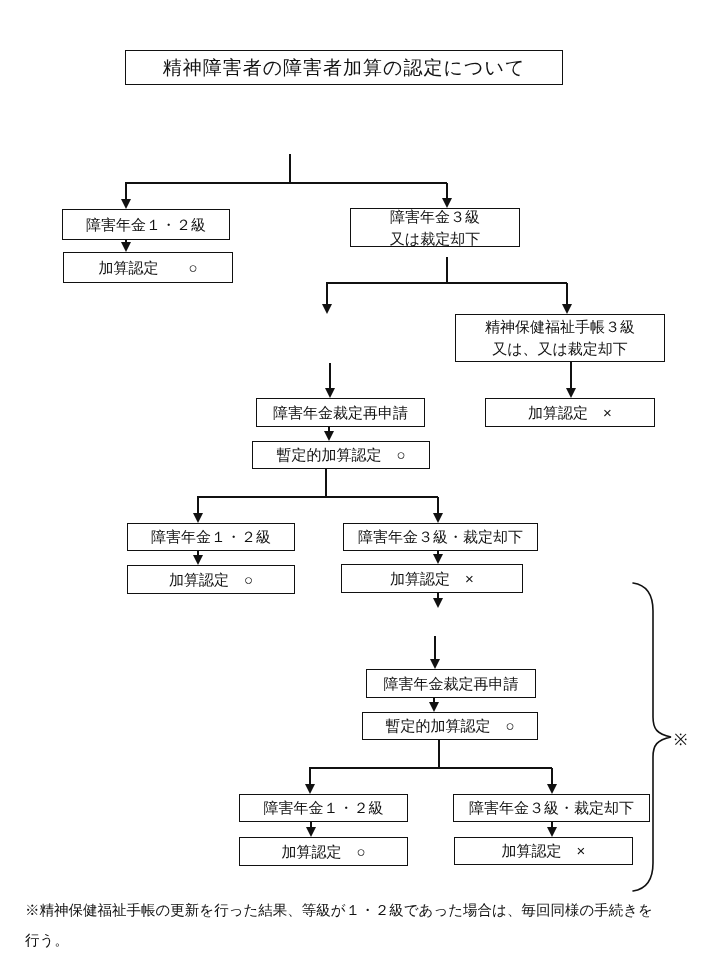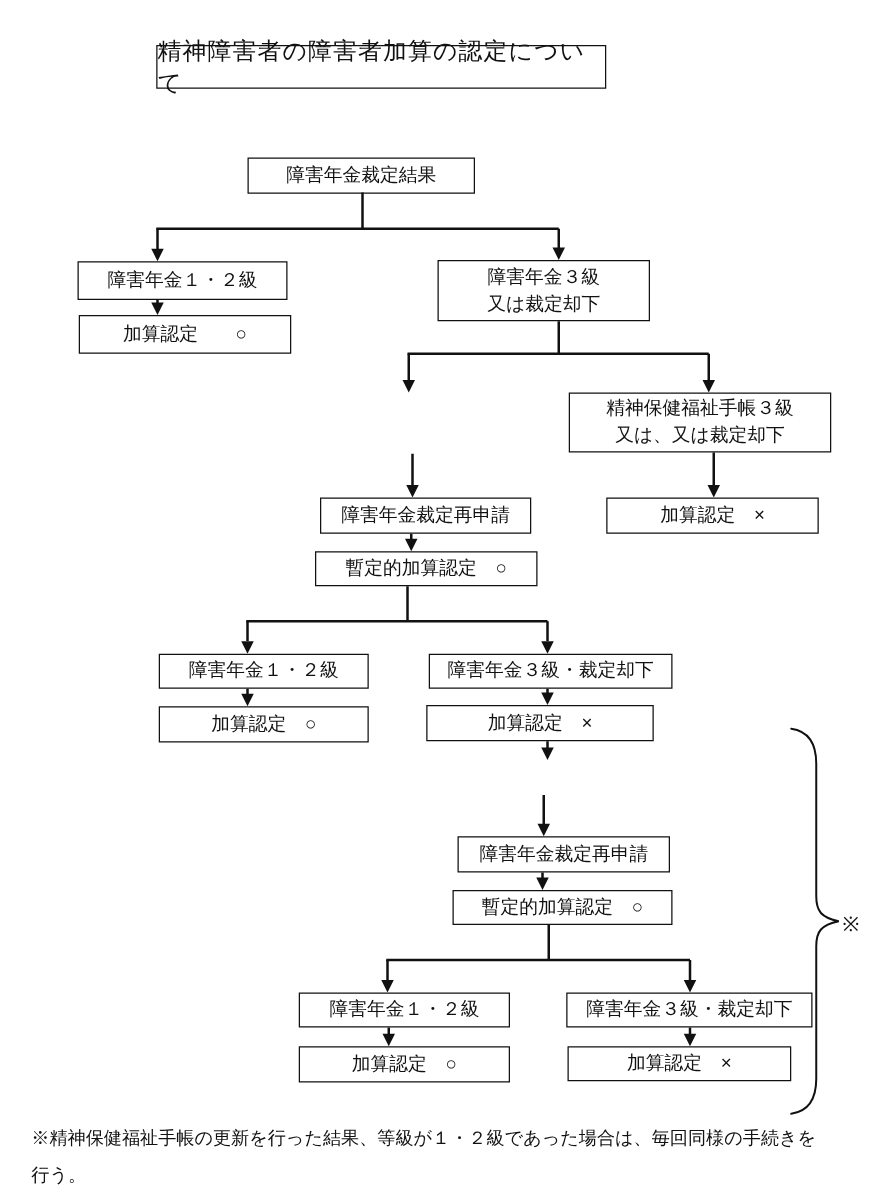--- a/index.html
+++ b/index.html
@@ -9,47 +9,46 @@
         display:flex;align-items:center;justify-content:center;text-align:center;
         font-size:15px;line-height:22px;white-space:pre-line;}
   #title-box{position:absolute;box-sizing:border-box;border:1.5px solid #111;
         display:flex;align-items:center;justify-content:center;font-size:19px;letter-spacing:1px;}
   .line{position:absolute;background:#111;}
   .vline{width:1.5px;}
   .hline{height:1.5px;}
   .ahead{position:absolute;width:0;height:0;border-left:5px solid transparent;
          border-right:5px solid transparent;border-top:10px solid #111;}
   #footnote{position:absolute;left:25px;top:896px;width:665px;font-size:14.5px;line-height:30px;
-        font-family:Liberation Sans, sans-serif;white-space:pre-line;}
+        font-family:Liberation Mono, monospace;white-space:pre-line;}
   #brace-note{position:absolute;left:674px;top:728px;font-size:16px;
         font-family:"Liberation Serif","DejaVu Serif",serif;}
   #brace-svg{position:absolute;left:630px;top:580px;}
 </style>
 </head>
 <body>
 
 <div id="page">
 
-  <div id="title-box" style="left:125px;top:36px;width:360px;height:35px">精神障害者の障害者加算の認定について</div>
+  <div id="title-box" style="left:125px;top:50px;width:438px;height:35px">精神障害者の障害者加算の認定について</div>
 
-  <div class="node" style="left:198px;top:126px;width:182px;height:29px">障害年金裁定結果</div>
 
   <div class="line vline" style="left:289px;top:154px;height:29px"></div>
   <div class="line hline" style="left:125px;top:182px;width:322px"></div>
   <div class="line vline" style="left:125px;top:183px;height:17px"></div>
   <div class="ahead" style="left:121px;top:199px"></div>
   <div class="line vline" style="left:446px;top:183px;height:16px"></div>
   <div class="ahead" style="left:442px;top:198px"></div>
 
   <div class="node" style="left:62px;top:209px;width:168px;height:31px">障害年金１・２級</div>
   <div class="line vline" style="left:125px;top:240px;height:4px"></div>
   <div class="ahead" style="left:121px;top:242px"></div>
   <div class="node" style="left:63px;top:252px;width:170px;height:31px">加算認定　　○</div>
 
-  <div class="node" style="left:350px;top:208px;width:170px;height:49px">障害年金３級
+  <div class="node" style="left:350px;top:208px;width:170px;height:39px">障害年金３級
 又は裁定却下</div>
 
   <div class="line vline" style="left:446px;top:257px;height:26px"></div>
   <div class="line hline" style="left:326px;top:282px;width:241px"></div>
   <div class="line vline" style="left:326px;top:283px;height:21px"></div>
   <div class="ahead" style="left:322px;top:304px"></div>
   <div class="line vline" style="left:566px;top:283px;height:21px"></div>
   <div class="ahead" style="left:562px;top:304px"></div>
 
   <div class="node" style="left:455px;top:314px;width:210px;height:48px">精神保健福祉手帳３級

